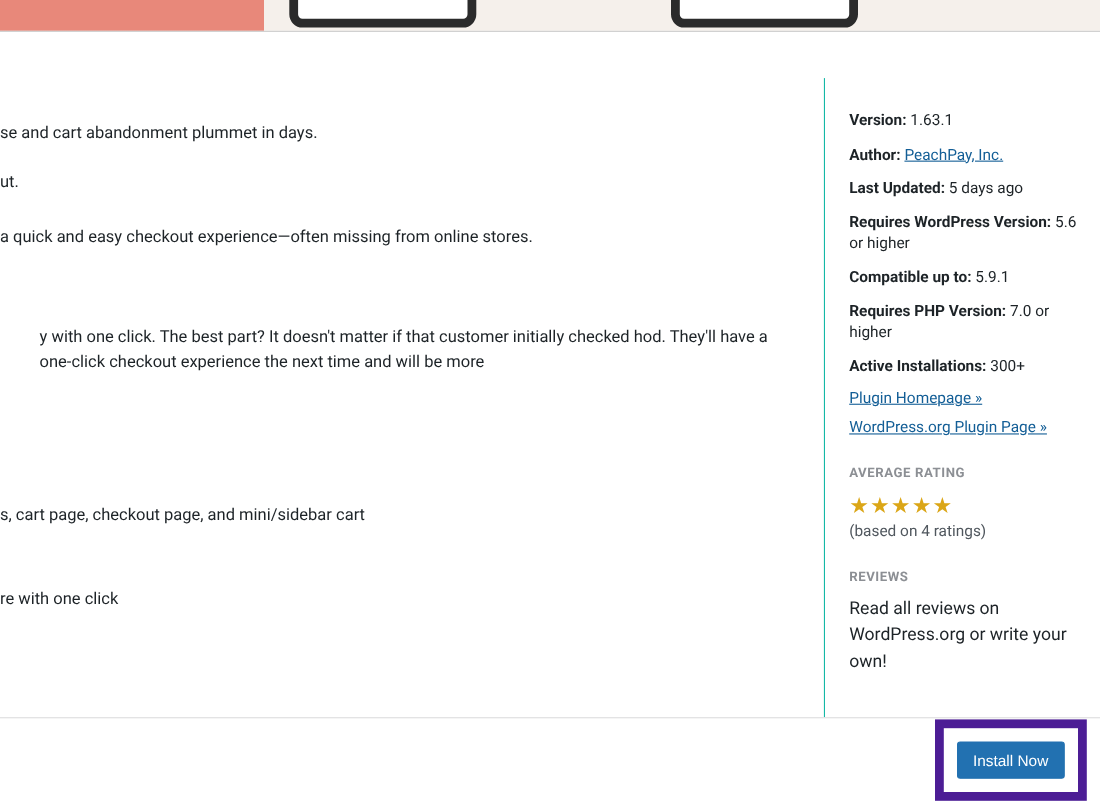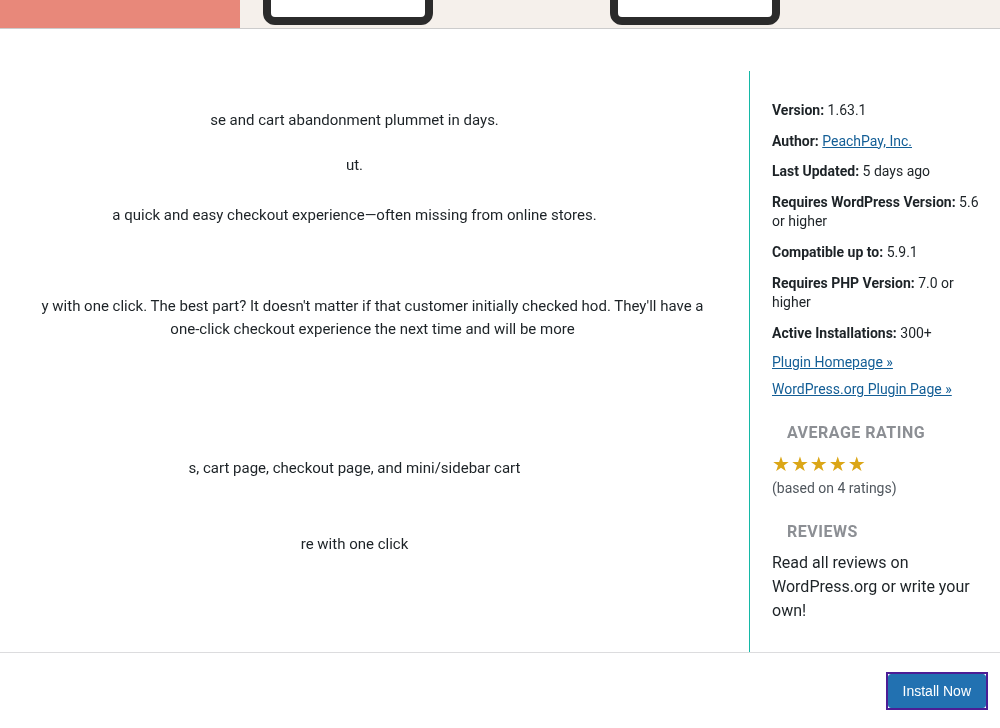--- a/index.html
+++ b/index.html
@@ -37,21 +37,20 @@
     }
     .content-wrapper {
       display: flex;
       height: 620px;
       margin-top: 42px;
     }
     .main-content {
       flex: 1;
       padding: 0 40px 0 0;
       overflow: hidden;
-      text-align: center;
     }
     .main-content p {
       font-size: 15px;
       line-height: 1.55;
       color: #1d2327;
       margin-bottom: 22px;
     }
     .para1 { margin-top: 38px; }
     .para2 { margin-top: 22px; }
     .para3 { margin-top: 26px; }
@@ -80,28 +79,27 @@
       text-decoration: underline;
     }
     .side-link {
       display: block;
       color: #135e96;
       text-decoration: underline;
       margin-bottom: 11px;
       font-size: 14px;
     }
     .section-heading {
-      font-size: 16px;
+      font-size: 12px;
       font-weight: 700;
       letter-spacing: 0.5px;
       color: #8c8f94;
       margin-top: 26px;
       margin-bottom: 10px;
       text-transform: uppercase;
-      margin-left: 15px;
     }
     .stars {
       color: #dba617;
       font-size: 20px;
       letter-spacing: 1px;
       margin-bottom: 4px;
     }
     .rating-text {
       color: #50575e;
       font-size: 14px;
@@ -119,22 +117,22 @@
       right: 0;
       height: 76px;
       background: #fff;
       border-top: 1px solid #dcdcde;
       display: flex;
       justify-content: flex-end;
       align-items: center;
       padding-right: 12px;
     }
     .install-highlight {
-      border: 2px solid #4c1d95;
-      padding: 0;
+      border: 8px solid #4c1d95;
+      padding: 12px;
       display: inline-block;
     }
     .install-btn {
       background: #2271b1;
       color: #fff;
       border: 1px solid #2271b1;
       border-radius: 3px;
       padding: 8px 14px;
       font-size: 14px;
       cursor: pointer;

